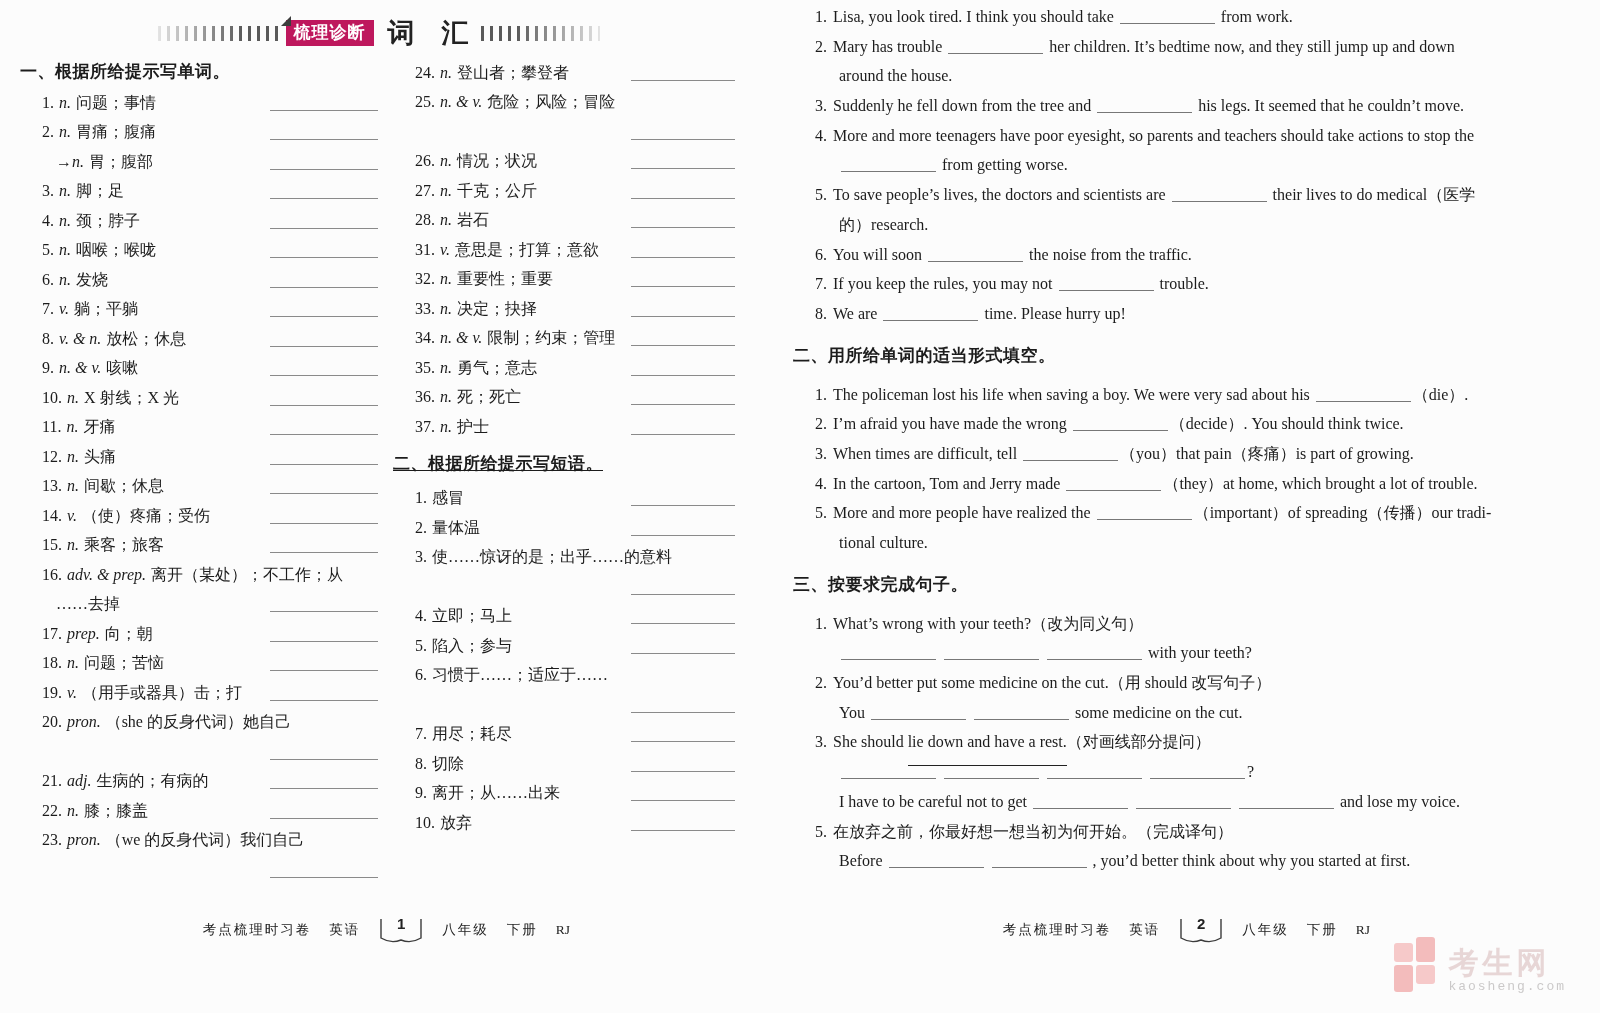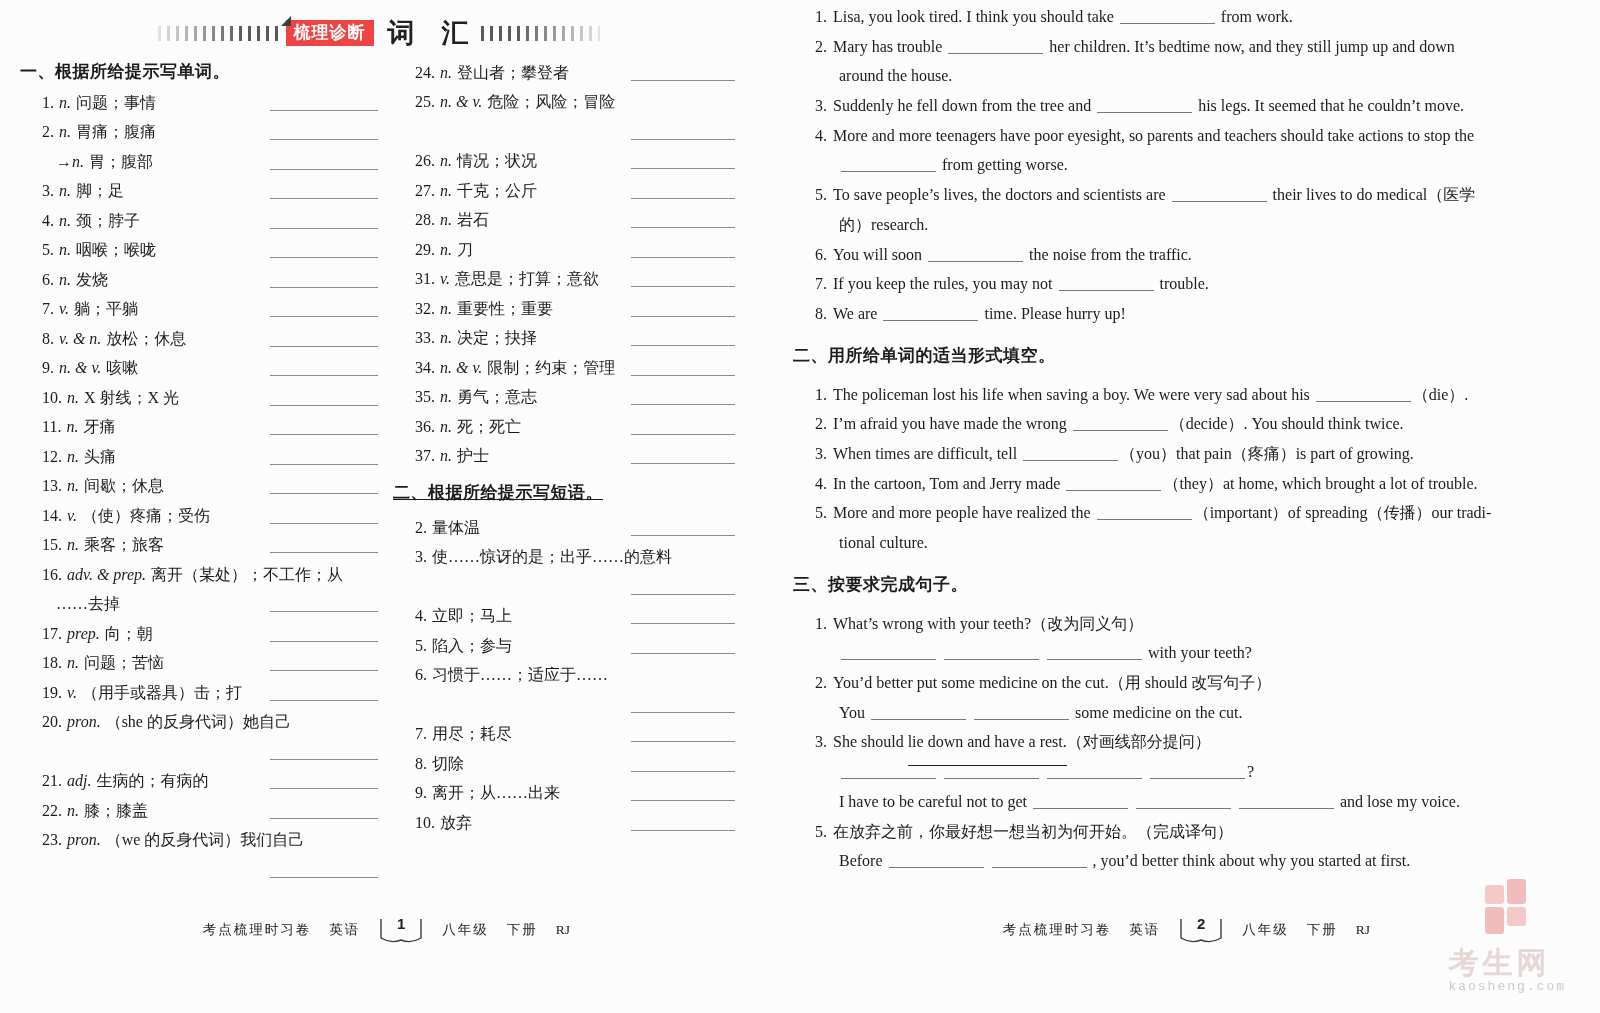--- a/index.html
+++ b/index.html
@@ -6,21 +6,21 @@
   body{
     width:1600px;height:1013px;position:relative;overflow:hidden;
     background:#fcfcfc;color:#1c1c1c;
     font-family:"Liberation Serif","DejaVu Serif",serif;
   }
   
   .banner{position:absolute;left:158px;top:16px;width:442px;height:34px;display:flex;align-items:center;}
   .bars{flex:1;height:15px;background:repeating-linear-gradient(90deg,#5a5a5a 0 3px,transparent 3px 9px);}
   .bars.left{-webkit-mask-image:linear-gradient(90deg,rgba(0,0,0,.15),#000 70%);mask-image:linear-gradient(90deg,rgba(0,0,0,.15),#000 70%);}
   .bars.right{-webkit-mask-image:linear-gradient(270deg,rgba(0,0,0,.15),#000 70%);mask-image:linear-gradient(270deg,rgba(0,0,0,.15),#000 70%);}
-  .badge{position:relative;background:#ef4444;color:#fff;font-family:"Liberation Sans","DejaVu Sans",sans-serif;
+  .badge{position:relative;background:#be185d;color:#fff;font-family:"Liberation Sans","DejaVu Sans",sans-serif;
     font-weight:700;font-size:17px;line-height:24px;padding:1px 8px;margin:0 10px 0 8px;letter-spacing:1px;}
   .badge:before{content:"";position:absolute;left:-5px;top:-4px;border:5px solid transparent;border-right-color:#3d3d3d;border-bottom-color:#3d3d3d;transform:rotate(0deg);}
   .banner-title{font-family:"Liberation Sans","DejaVu Sans",sans-serif;font-weight:700;font-size:27px;color:#222;margin:0 12px 0 4px;white-space:pre;}
   
   .col{position:absolute;top:57px;}
   .col1{left:20px;width:358px;}
   .col2{left:393px;width:342px;}
   .sec-title{font-family:"Liberation Sans","DejaVu Sans",sans-serif;font-weight:700;font-size:17px;letter-spacing:.5px;height:30px;line-height:30px;white-space:nowrap;}
   .rows{padding-left:22px;}
   .wrow{height:29.5px;display:flex;align-items:flex-end;justify-content:space-between;white-space:nowrap;}
@@ -42,21 +42,21 @@
   .rightpage .sec-title{margin:12px 0 9px 0;}
   
   .footer{position:absolute;top:912px;height:36px;display:flex;align-items:center;justify-content:flex-end;gap:18px;font-size:13.5px;color:#222;}
   .footer.f1{left:150px;width:420px;}
   .footer.f2{left:950px;width:420px;}
   .footer .zh{letter-spacing:2px;}
   .book{position:relative;width:46px;height:32px;flex:none;}
   .book svg{position:absolute;left:0;top:2px;}
   .book .pagenum{position:absolute;left:0;top:1px;width:100%;text-align:center;font-weight:700;font-size:15px;font-family:"Liberation Sans","DejaVu Sans",sans-serif;}
   
-  .watermark{position:absolute;right:34px;bottom:18px;display:flex;align-items:center;gap:10px;flex-direction:column;}
+  .watermark{position:absolute;right:34px;bottom:18px;display:flex;align-items:flex-end;gap:10px;}
   .wm-logo{width:44px;height:58px;display:grid;grid-template-columns:19px 19px;grid-template-rows:25px 27px;gap:3px;}
   .wm-logo span{border-radius:3px;}
   .wm-b1{background:#f6c9c9;align-self:end;height:19px;}
   .wm-b2{background:#f3bcbc;}
   .wm-b3{background:#f3bcbc;}
   .wm-b4{background:#f6c9c9;height:19px;}
   .wm-name{font-family:"Liberation Sans","DejaVu Sans",sans-serif;font-weight:700;font-size:30px;letter-spacing:4px;color:#e7d6d6;line-height:32px;}
   .wm-domain{font-family:Liberation Mono, monospace;font-size:13px;letter-spacing:2px;color:#cbc9c9;line-height:16px;}
 </style>
 </head>
@@ -199,24 +199,20 @@
       </div>
       <div class="wrow">
         <span class="wtext"><span class="wnum">27.</span><span class="wpos">n.</span><span>千克；公斤</span></span>
         <span class="wblank"></span>
       </div>
       <div class="wrow">
         <span class="wtext"><span class="wnum">28.</span><span class="wpos">n.</span><span>岩石</span></span>
         <span class="wblank"></span>
       </div>
       <div class="wrow">
-        <span class="wtext"><span class="wnum">29.</span><span class="wpos">n.</span><span>刀</span></span>
-        <span class="wblank"></span>
-      </div>
-      <div class="wrow">
         <span class="wtext"><span class="wnum">31.</span><span class="wpos">v.</span><span>意思是；打算；意欲</span></span>
         <span class="wblank"></span>
       </div>
       <div class="wrow">
         <span class="wtext"><span class="wnum">32.</span><span class="wpos">n.</span><span>重要性；重要</span></span>
         <span class="wblank"></span>
       </div>
       <div class="wrow">
         <span class="wtext"><span class="wnum">33.</span><span class="wpos">n.</span><span>决定；抉择</span></span>
         <span class="wblank"></span>
@@ -233,20 +229,24 @@
         <span class="wtext"><span class="wnum">36.</span><span class="wpos">n.</span><span>死；死亡</span></span>
         <span class="wblank"></span>
       </div>
       <div class="wrow">
         <span class="wtext"><span class="wnum">37.</span><span class="wpos">n.</span><span>护士</span></span>
         <span class="wblank"></span>
       </div>
     </div>
   <div class="sec-title">二、根据所给提示写短语。</div>
   <div class="rows phrases">
+      <div class="wrow">
+        <span class="wtext"><span class="wnum">1.</span><span>感冒</span></span>
+        <span class="wblank"></span>
+      </div>
       <div class="wrow">
         <span class="wtext"><span class="wnum">2.</span><span>量体温</span></span>
         <span class="wblank"></span>
       </div>
       <div class="wrow">
         <span class="wtext"><span class="wnum">3.</span><span>使……惊讶的是；出乎……的意料</span></span>
       </div>
       <div class="wrow blankrow">
         <span class="wtext"></span>
         <span class="wblank"></span>

